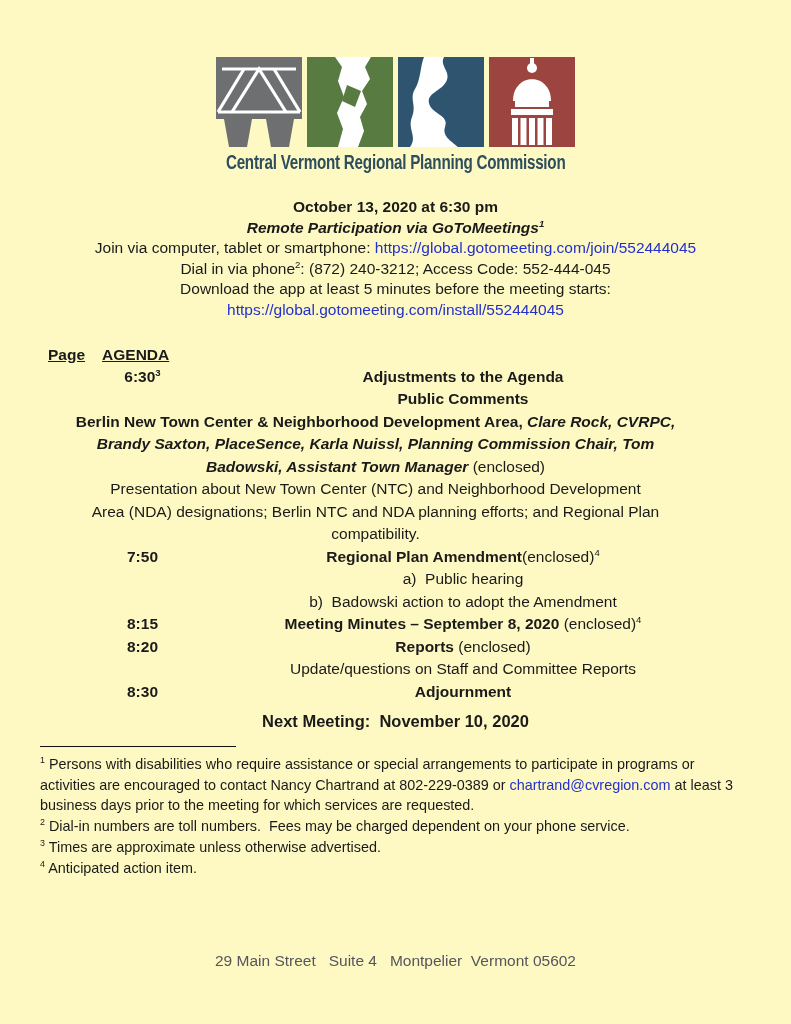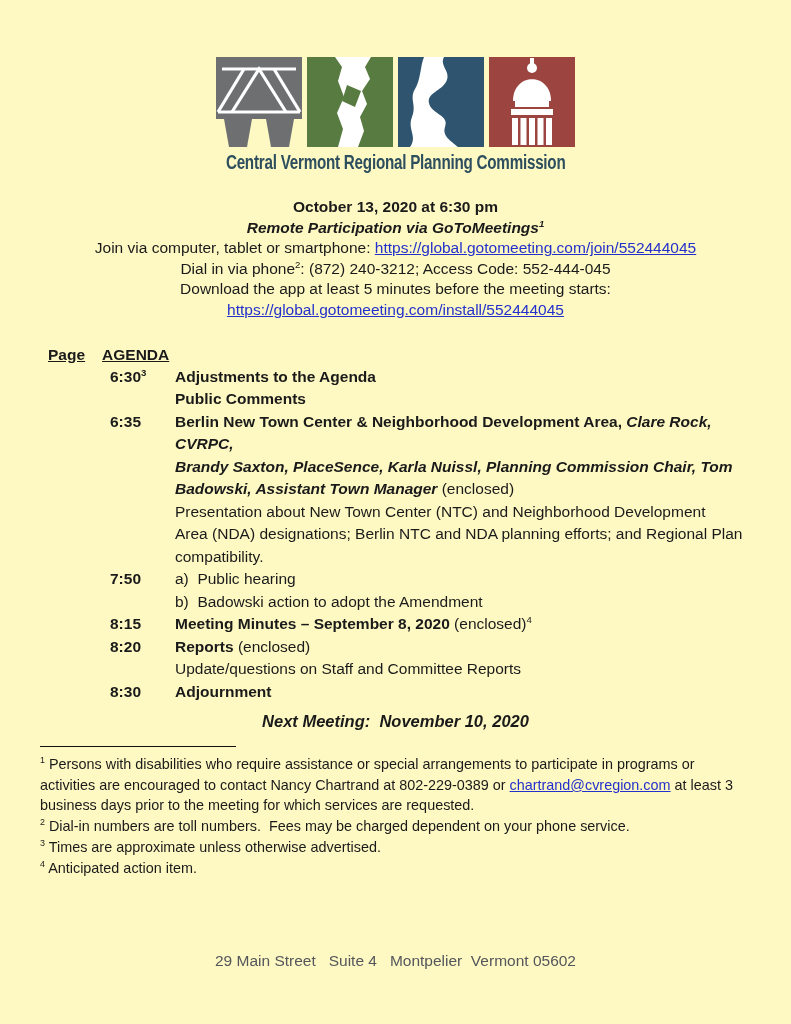--- a/index.html
+++ b/index.html
@@ -27,34 +27,34 @@
     display:inline-block;font-weight:700;font-size:19.5px;color:var(--brand);
     transform:scaleX(.78);transform-origin:center;white-space:nowrap;letter-spacing:-.3px;
   }
 
   
   .meeting-header{text-align:center;margin-top:22px;}
   .title{font-size:19px;font-weight:700;line-height:24px;}
   .hline{font-size:15.5px;line-height:20.6px;white-space:pre-wrap;text-align:center;}
   .bold{font-weight:700;}
   .italic{font-style:italic;}
-  .link{color:var(--link);text-decoration:underline;cursor:pointer;}
+  .link{color:var(--link);cursor:pointer;}
   sup{font-size:.62em;line-height:0;vertical-align:super;}
 
   
   .agenda-head{margin:25px 0 2px 48px;font-weight:700;font-size:15.5px;}
   .agenda-head .ph{text-decoration:underline;margin-right:17px;}
   .agenda-head .ah{text-decoration:underline;}
   .agenda-rows{margin-top:2px;}
-  .agenda-row{display:flex;font-size:15.5px;line-height:22.5px;}
+  .agenda-row{display:flex;font-size:15.5px;line-height:22.5px;text-align:center;}
   .agenda-time{flex:none;width:65px;margin-left:110px;font-weight:700;}
   .agenda-content{flex:1;padding-right:40px;}
   .agenda-line{white-space:pre-wrap;}
 
-  .next-meeting{text-align:center;font-weight:700;font-size:16.5px;margin-top:9px;white-space:pre-wrap;font-style:italic;}
+  .next-meeting{text-align:center;font-weight:700;font-size:16.5px;margin-top:9px;white-space:pre-wrap;}
 
   
   .fn-sep{width:196px;border-top:1.7px solid #111;margin:15px 0 7px 40px;}
   .footnotes{margin:0 36px 0 40px;font-size:14.4px;line-height:20.7px;}
   .fn-line{white-space:pre-wrap;}
 
   
   .footer{text-align:center;margin-top:29px;color:var(--footer);font-size:15.5px;line-height:21.5px;white-space:pre-wrap;}
 </style>
 </head>
@@ -131,33 +131,33 @@
           <div class="agenda-line"><span class="bold">Adjustments to the Agenda</span></div>
         </div>
       </div>
       <div class="agenda-row">
         <div class="agenda-time"><span></span></div>
         <div class="agenda-content">
           <div class="agenda-line"><span class="bold">Public Comments</span></div>
         </div>
       </div>
       <div class="agenda-row">
-        <div class="agenda-time"><span>6:35</span></div>
         <div class="agenda-content">
           <div class="agenda-line"><span class="bold">Berlin New Town Center &amp; Neighborhood Development Area,</span><span class="bold italic"> Clare Rock, CVRPC,</span></div>
           <div class="agenda-line"><span class="bold italic">Brandy Saxton, PlaceSence, Karla Nuissl, Planning Commission Chair, Tom</span></div>
           <div class="agenda-line"><span class="bold italic">Badowski, Assistant Town Manager</span><span> (enclosed)</span></div>
           <div class="agenda-line"><span>Presentation about New Town Center (NTC) and Neighborhood Development</span></div>
           <div class="agenda-line"><span>Area (NDA) designations; Berlin NTC and NDA planning efforts; and Regional Plan</span></div>
           <div class="agenda-line"><span>compatibility.</span></div>
         </div>
       </div>
       <div class="agenda-row">
         <div class="agenda-time"><span>7:50</span></div>
         <div class="agenda-content">
+          <div class="agenda-line"><span class="bold">Regional Plan Amendment</span><span>(enclosed)</span><sup>4</sup></div>
           <div class="agenda-line"><span>a)  Public hearing</span></div>
           <div class="agenda-line"><span>b)  Badowski action to adopt the Amendment</span></div>
         </div>
       </div>
       <div class="agenda-row">
         <div class="agenda-time"><span>8:15</span></div>
         <div class="agenda-content">
           <div class="agenda-line"><span class="bold">Meeting Minutes – September 8, 2020</span><span> (enclosed)</span><sup>4</sup></div>
         </div>
       </div>

